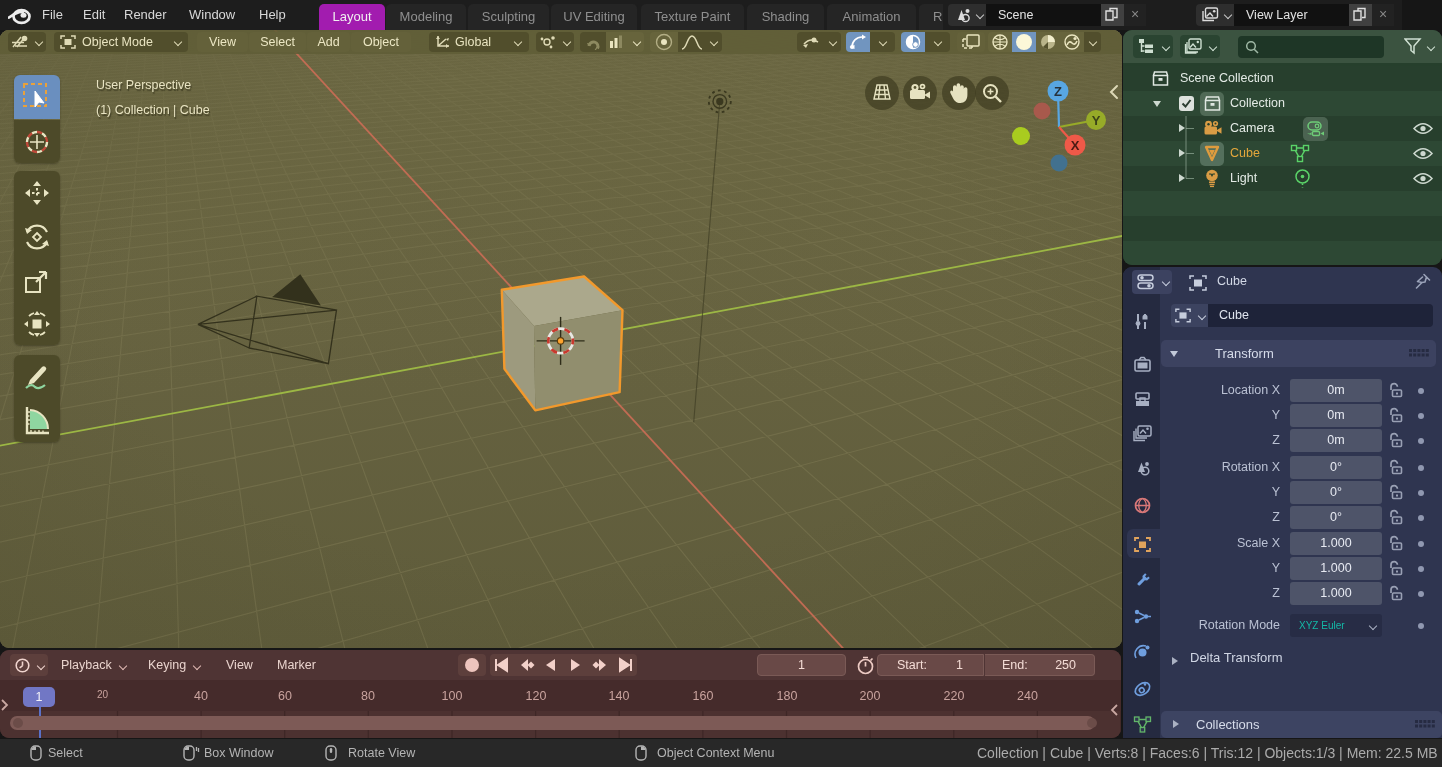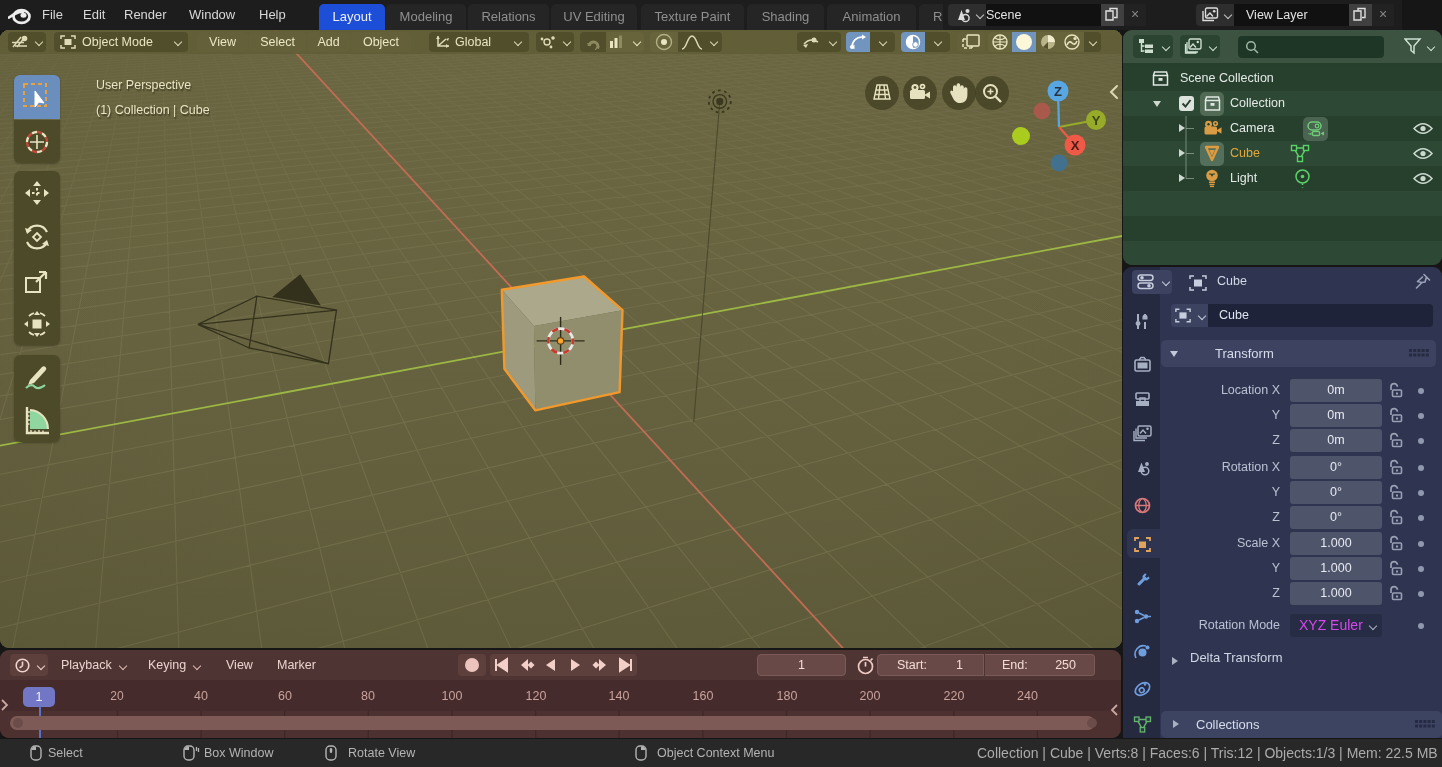--- a/index.html
+++ b/index.html
@@ -1,19 +1,19 @@
 <!DOCTYPE html>
 <html><head><meta charset="utf-8"><title>Blender</title><style>
 *{margin:0;padding:0;box-sizing:border-box}
 html,body{width:1442px;height:767px;overflow:hidden;background:#161616;font-family:"Liberation Sans",sans-serif;-webkit-font-smoothing:antialiased}
 .abs{position:absolute}
 #topbar{left:0;top:0;width:1402px;height:30px;background:#1d1d1d}
 .menu{position:absolute;top:0;height:30px;line-height:30px;color:#d8d8d8;font-size:13px}
 .tab{position:absolute;top:4px;height:26px;line-height:26px;font-size:13px;color:#8f8f8f;background:#252525;text-align:center;border-radius:5px 5px 0 0;border-right:1px solid #1d1d1d}
-.tab.act{background:#1d4ed8;color:#f0f0f0;border-right:none}
+.tab.act{background:#a21caf;color:#f0f0f0;border-right:none}
 #vp{left:0;top:30px;width:1122px;height:618px;border-radius:9px;overflow:hidden;background:#666240}
 #vphdr{left:0;top:0;width:1122px;height:24px;background:rgba(96,93,55,0.88)}
 .vbtn{position:absolute;top:2px;height:20px;border-radius:4px;background:#514e2c;color:#e9e4c1;font-size:12.5px;line-height:20px}
 .vmenu{position:absolute;top:2px;height:20px;border-radius:4px;background:#64613a;color:#ece7c4;font-size:12.5px;line-height:20px;text-align:center}
 .chev{display:inline-block;width:8px;height:8px;position:relative}
 .chev:after{content:"";position:absolute;left:1px;top:1px;width:5px;height:5px;border-right:1.5px solid currentColor;border-bottom:1.5px solid currentColor;transform:rotate(45deg)}
 .ovtext{position:absolute;color:#e9e4c3;font-size:12.5px;text-shadow:1px 1.5px 1px rgba(40,38,18,0.6)}
 .cbtn{position:absolute;width:34px;height:34px;border-radius:17px;background:rgba(64,61,33,0.72)}
 #outliner{left:1123px;top:30px;width:319px;height:235px;border-radius:9px;overflow:hidden;background:#263f2c}
 .orow{position:absolute;left:0;width:319px;height:25px;color:#e4ebe6;font-size:12.5px;line-height:25px}
@@ -35,37 +35,37 @@
   <ellipse cx="15.5" cy="11.2" rx="3" ry="2.5" fill="#ececec"></ellipse>
   <path d="M1,13.5 Q6,9.5 11,8.2 L15,7.8" fill="none" stroke="#ececec" stroke-width="2.7" stroke-linecap="round"></path>
  </svg>
  <div class="menu" style="left:42px">File</div>
  <div class="menu" style="left:83px">Edit</div>
  <div class="menu" style="left:124px">Render</div>
  <div class="menu" style="left:189px">Window</div>
  <div class="menu" style="left:259px">Help</div>
  <div class="tab act" style="left:319px;width:66px">Layout</div>
  <div class="tab" style="left:386px;width:81px">Modeling</div>
- <div class="tab" style="left:468px;width:82px">Relations</div>
+ <div class="tab" style="left:468px;width:82px">Sculpting</div>
  <div class="tab" style="left:551px;width:87px">UV Editing</div>
  <div class="tab" style="left:641px;width:104px">Texture Paint</div>
  <div class="tab" style="left:747px;width:78px">Shading</div>
  <div class="tab" style="left:827px;width:90px">Animation</div>
  <div class="tab" style="left:919px;width:85px;text-align:left;padding-left:14px">Rendering</div>
  <div class="abs" style="left:943px;top:0;width:253px;height:30px;background:#1d1d1d"></div>
  <div class="abs" style="left:948px;top:4px;width:233px;height:22px;border-radius:4px;overflow:hidden">
   <div class="abs" style="left:0;width:38px;height:22px;background:#2e2e2e">
    <svg class="abs" style="left:4px;top:3px" width="22" height="16" viewBox="0 0 22 16">
     <path d="M6,13 L9.5,3 L13,13 Z" fill="#dcdcdc"></path>
           <circle cx="13.5" cy="11" r="3.6" fill="none" stroke="#dcdcdc" stroke-width="1.5"></circle>
           <circle cx="15.5" cy="4" r="2" fill="#dcdcdc"></circle>
    </svg>
    <span class="chev" style="position:absolute;right:2px;top:7px;color:#c8c8c8"></span>
   </div>
-  <div class="abs" style="left:38px;width:115px;height:22px;background:#111;color:#e2e2e2;font-size:12.5px;line-height:22px;">Scene</div>
+  <div class="abs" style="left:38px;width:115px;height:22px;background:#111;color:#e2e2e2;font-size:12.5px;line-height:22px;padding-left:12px">Scene</div>
   <div class="abs" style="left:153px;width:23px;height:22px;background:#404040">
    <svg class="abs" style="left:4px;top:3px" width="15" height="16" viewBox="0 0 15 16">
           <path d="M1,4 h7 v9 h-7 Z M5,4 v-2.5 h7 v9 h-3" fill="none" stroke="#e0e0e0" stroke-width="1.4"></path>
         </svg>
   </div>
   <div class="abs" style="left:176px;width:22px;height:22px;background:#222;color:#888;text-align:center;line-height:21px;font-size:14px">×</div>
  </div>
  <div class="abs" style="left:1196px;top:4px;width:232px;height:22px;border-radius:4px;overflow:hidden">
   <div class="abs" style="left:0;width:38px;height:22px;background:#2e2e2e">
    <svg class="abs" style="left:5px;top:3px" width="18" height="16" viewBox="0 0 18 16">
@@ -620,21 +620,21 @@
 <div class="kdot" style="left:295px;top:298.5px"></div>
 <div class="plabel" style="left:40px;top:315px;width:117px">Z</div>
 <div class="pfield" style="left:167px;top:315px">1.000</div>
 <svg class="lock" style="left:265px;top:318px" viewBox="0 0 15 16">
 <path d="M3,8 v-3.2 a3.2,3.2 0 0,1 6.4,0" fill="none" stroke="#99a0b4" stroke-width="1.7"></path>
 <rect x="4.5" y="8" width="9" height="6.5" rx="1" fill="none" stroke="#99a0b4" stroke-width="1.6"></rect>
 <rect x="8" y="10.5" width="2" height="2" fill="#99a0b4"></rect>
     </svg>
 <div class="kdot" style="left:295px;top:323.5px"></div>
 <div class="plabel" style="left:20px;top:347px;width:137px">Rotation Mode</div>
-<div class="abs" style="left:167px;top:347px;width:92px;height:23px;background:#272c45;border-radius:3px;color:#d946ef;font-size:14px;line-height:23px"><span style="margin-left:9px">XYZ Euler</span><span class="chev" style="position:absolute;right:5px;top:8px;color:#aab1c4"></span></div>
+<div class="abs" style="left:167px;top:347px;width:92px;height:23px;background:#272c45;border-radius:3px;color:#14b8a6;font-size:10px;line-height:23px"><span style="margin-left:9px">XYZ Euler</span><span class="chev" style="position:absolute;right:5px;top:8px;color:#aab1c4"></span></div>
 <div class="kdot" style="left:295px;top:355.5px"></div>
 <span class="tria-r" style="position:absolute;left:49px;top:390px"></span>
 <div class="abs" style="left:67px;top:383px;color:#d0d6e4;font-size:13px">Delta Transform</div>
 <div class="phdr" style="top:444px;left:38px;width:281px;background:#3d4462">
 <span class="tria-r" style="position:absolute;left:12px;top:9px"></span>
 <span style="position:absolute;left:35px">Collections</span>
 <svg class="abs" style="right:7px;top:9px" width="20" height="10" viewBox="0 0 20 10">
         <g fill="#262b42">
           <rect x="0" y="0" width="3" height="3"></rect>
           <rect x="4.2" y="0" width="3" height="3"></rect>
@@ -758,21 +758,21 @@
       <path d="M10.5,10.5 L10.5,6 M8,1.5 h5 M15.5,4.5 l2,-2" stroke="#eccac3" stroke-width="1.7" fill="none"></path>
     </svg>
 <div class="abs" style="left:877px;top:4px;width:107px;height:22px;background:#694947;border:1px solid #7a5a56;border-radius:4px 0 0 4px;color:#f4dcd6;font-size:12.5px;line-height:20px">
       <span style="position:absolute;left:19px">Start:</span>
       <span style="position:absolute;right:20px">1</span>
     </div>
 <div class="abs" style="left:985px;top:4px;width:110px;height:22px;background:#694947;border:1px solid #7a5a56;border-left:none;border-radius:0 4px 4px 0;color:#f4dcd6;font-size:12.5px;line-height:20px">
       <span style="position:absolute;left:17px">End:</span>
       <span style="position:absolute;right:18px">250</span>
     </div>
-<div class="abs" style="left:97px;top:39px;width:40px;text-align:center;color:#c9a39e;font-size:12px">20</div>
+<div class="abs" style="left:97px;top:39px;width:40px;color:#c9a39e;font-size:10px">20</div>
 <div class="abs" style="left:181px;top:39px;width:40px;text-align:center;color:#c9a39e;font-size:12.5px">40</div>
 <div class="abs" style="left:265px;top:39px;width:40px;text-align:center;color:#c9a39e;font-size:12.5px">60</div>
 <div class="abs" style="left:348px;top:39px;width:40px;text-align:center;color:#c9a39e;font-size:12.5px">80</div>
 <div class="abs" style="left:432px;top:39px;width:40px;text-align:center;color:#c9a39e;font-size:12.5px">100</div>
 <div class="abs" style="left:516px;top:39px;width:40px;text-align:center;color:#c9a39e;font-size:12.5px">120</div>
 <div class="abs" style="left:599px;top:39px;width:40px;text-align:center;color:#c9a39e;font-size:12.5px">140</div>
 <div class="abs" style="left:683px;top:39px;width:40px;text-align:center;color:#c9a39e;font-size:12.5px">160</div>
 <div class="abs" style="left:767px;top:39px;width:40px;text-align:center;color:#c9a39e;font-size:12.5px">180</div>
 <div class="abs" style="left:850px;top:39px;width:40px;text-align:center;color:#c9a39e;font-size:12.5px">200</div>
 <div class="abs" style="left:934px;top:39px;width:40px;text-align:center;color:#c9a39e;font-size:12.5px">220</div>

